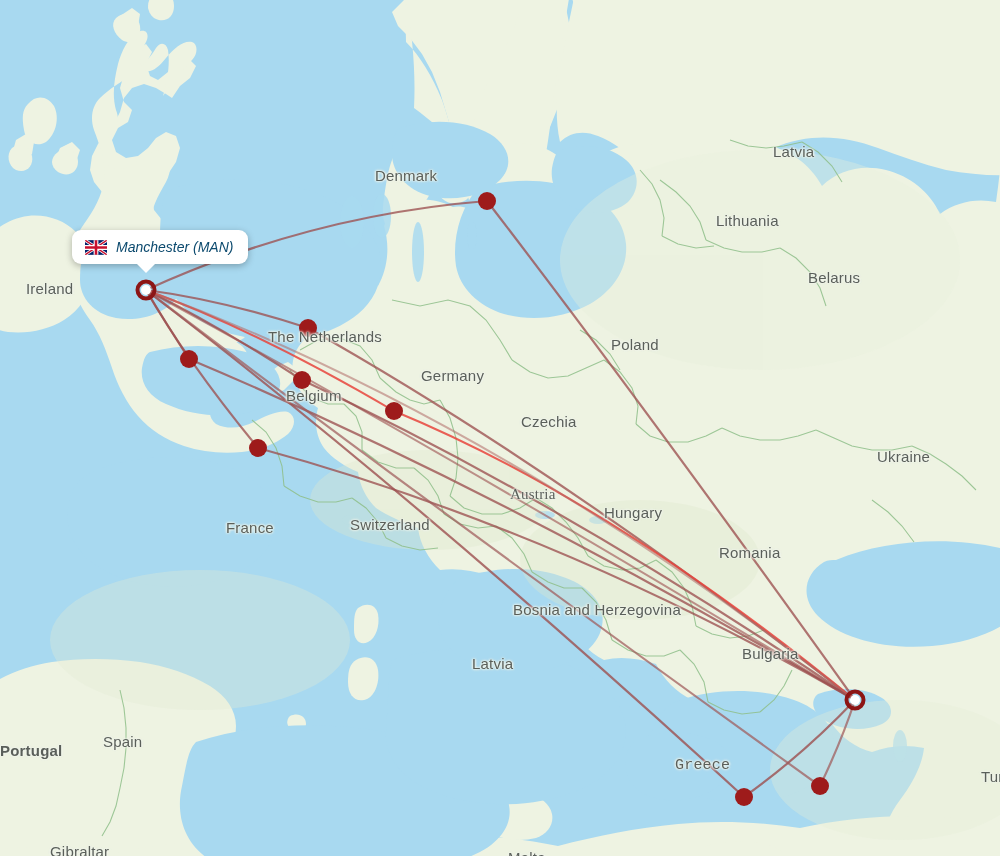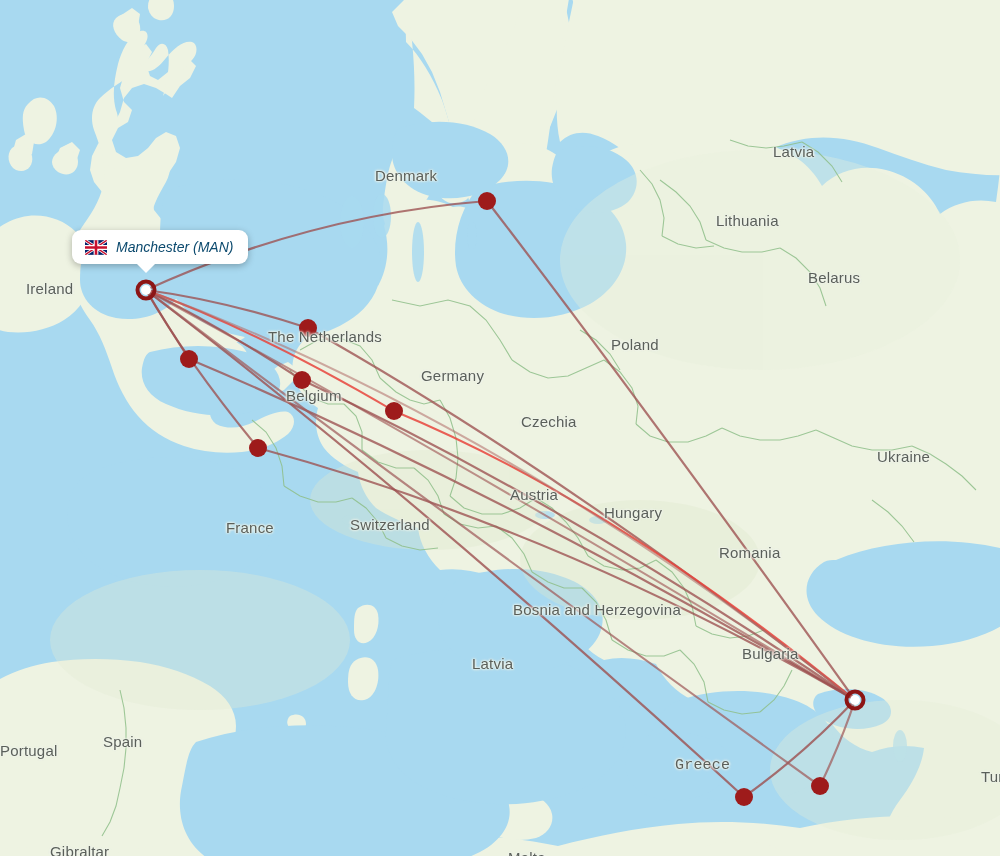--- a/index.html
+++ b/index.html
@@ -792,29 +792,29 @@
       <div class="country-label" style="left: 375px; top: 167px;">Denmark</div>
       <div class="country-label" style="left: 729px; top: 143px; margin-left: 44px;">Latvia</div>
       <div class="country-label" style="left: 716px; top: 212px;">Lithuania</div>
       <div class="country-label" style="left: 808px; top: 269px;">Belarus</div>
       <div class="country-label" style="left: 268px; top: 328px;">The Netherlands</div>
       <div class="country-label" style="left: 611px; top: 336px;">Poland</div>
       <div class="country-label" style="left: 402px; top: 367px; margin-left: 19px;">Germany</div>
       <div class="country-label" style="left: 278px; top: 387px; padding-left: 8px;">Belgium</div>
       <div class="country-label" style="left: 521px; top: 413px;">Czechia</div>
       <div class="country-label" style="left: 877px; top: 448px;">Ukraine</div>
-      <div class="country-label" style="left: 510px; top: 486px;">Austria</div>
+      <div class="country-label" style="left: 510px; top: 486px; font-family: Liberation Serif, serif;">Austria</div>
       <div class="country-label" style="left: 604px; top: 504px;">Hungary</div>
       <div class="country-label" style="left: 226px; top: 519px;">France</div>
       <div class="country-label" style="left: 350px; top: 516px;">Switzerland</div>
       <div class="country-label" style="left: 719px; top: 544px;">Romania</div>
       <div class="country-label two-line" style="left: 597px; top: 601px; transform: translateX(-50%);">Bosnia and Herzegovina</div>
       <div class="country-label" style="left: 742px; top: 645px;">Bulgaria</div>
       <div class="country-label" style="left: 472px; top: 655px;">Latvia</div>
-      <div class="country-label" style="left: 0px; top: 742px;">Portugal</div>
+      <div class="country-label" style="left: 0px; top: 742px; font-weight: bold;">Portugal</div>
       <div class="country-label" style="left: 103px; top: 733px;">Spain</div>
       <div class="country-label" style="left: 675px; top: 757px; font-family: Liberation Mono, monospace;">Greece</div>
       <div class="country-label" style="left: 981px; top: 768px;">Turkey</div>
       <div class="country-label" style="left: 50px; top: 843px;">Gibraltar</div>
       <div class="country-label" style="left: 508px; top: 849px;">Malta</div>
     </div>
 
   <div class="airport-tooltip" id="tooltip-man" style="left: 72px; top: 230px;">
     <span class="tip-arrow" style="left: 64px;"></span>
     <span class="flag">

